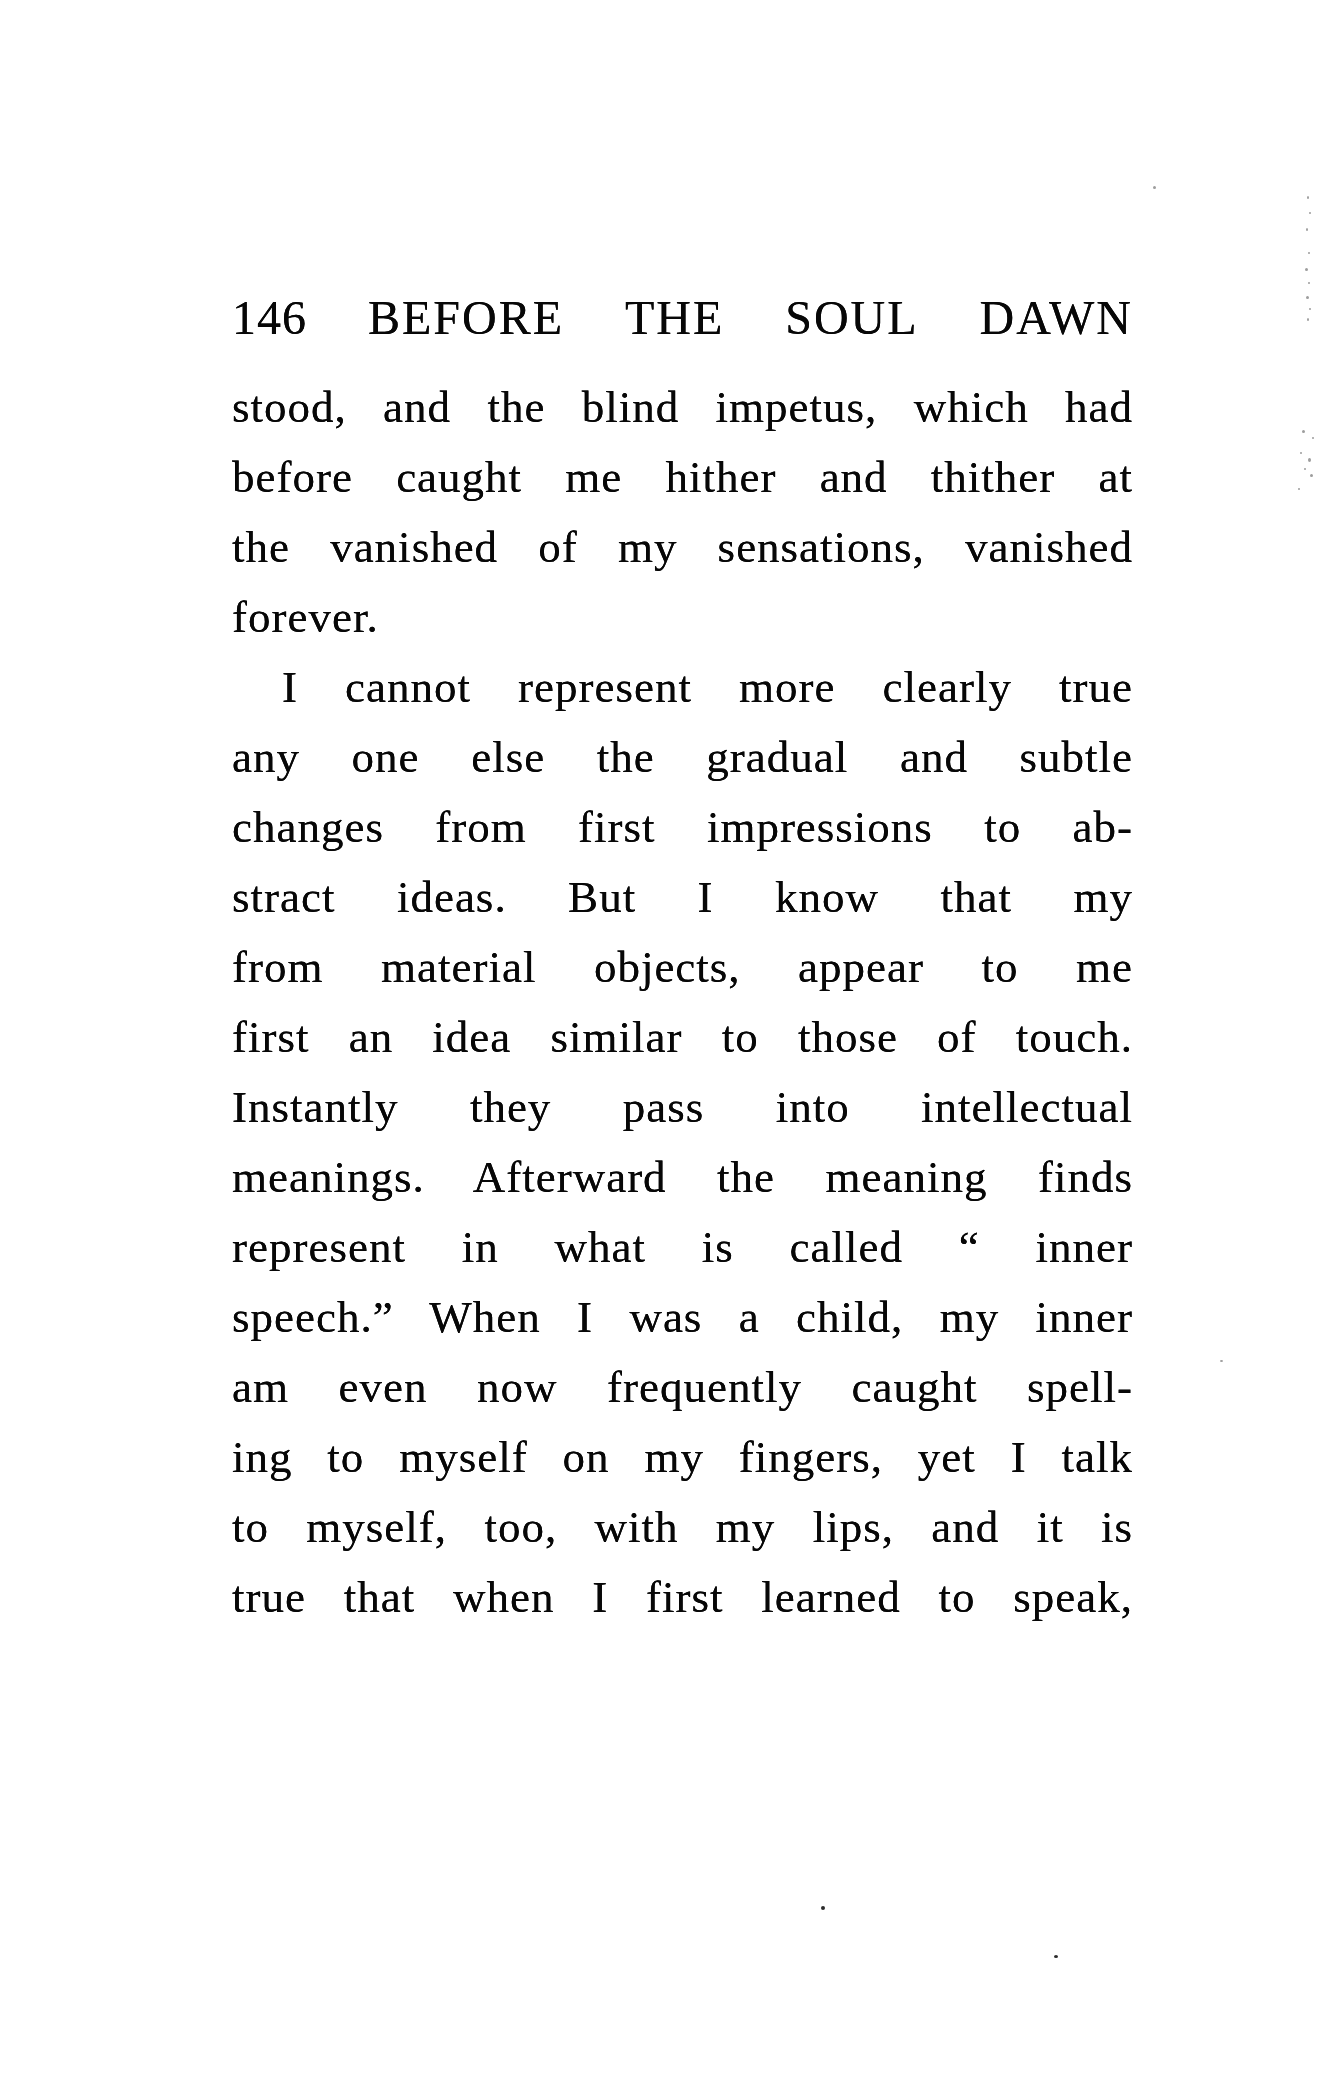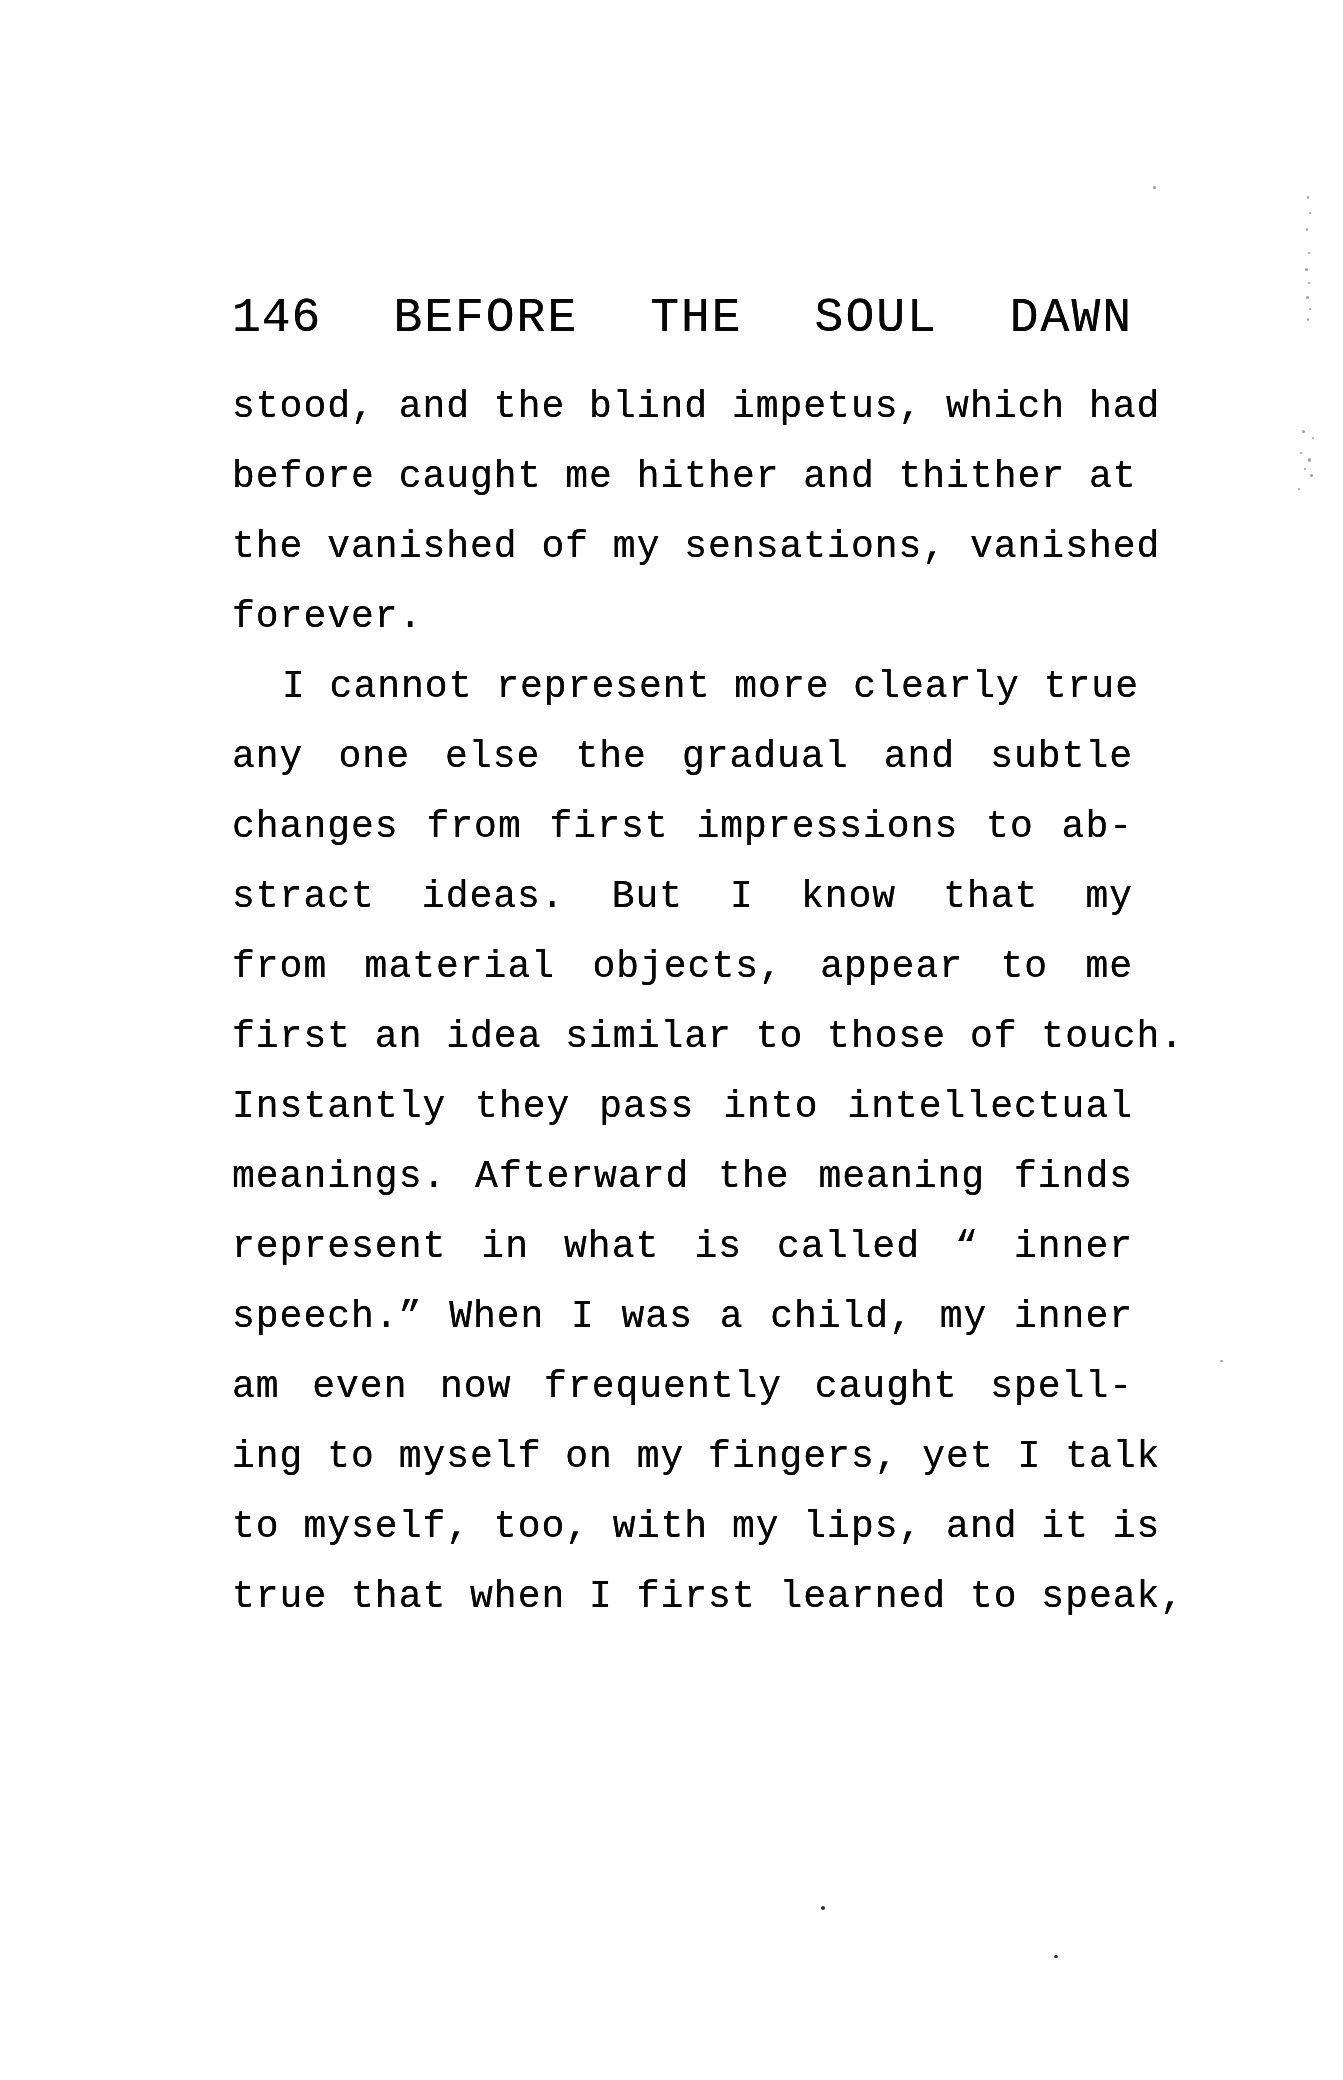--- a/index.html
+++ b/index.html
@@ -1,41 +1,41 @@
 <!DOCTYPE html>
 <html><head>
 <meta charset="utf-8">
 <style>
   html,body{margin:0;padding:0;background:#e8e8e8;}
   .page{
     position:relative;
     width:1343px;height:2080px;
     background:#ffffff;
     overflow:hidden;
-    font-family:Liberation Mono, monospace;
+    font-family:Liberation Serif, serif;
     color:#070707;
   }
   
   .running-head{
     position:absolute;
     left:232px;top:293px;
     width:901px;height:50px;
     display:flex;justify-content:space-between;align-items:baseline;
     font-size:48px;line-height:50px;
     letter-spacing:2px;
     white-space:nowrap;
     text-shadow:0 0 0.6px currentColor;
   }
   .running-head .pagenum{letter-spacing:1px;}
   
   .text-block{
     position:absolute;
     left:232px;top:372px;
     width:901px;
-    font-size:38px;line-height:70px;
+    font-size:45px;line-height:70px;
     letter-spacing:1px;
     text-shadow:0 0 0.6px currentColor;
   }
   .line{
     height:70px;
     text-align:justify;
     text-align-last:justify;
     white-space:nowrap;
   }
   .line.para-end{text-align-last:left;}

